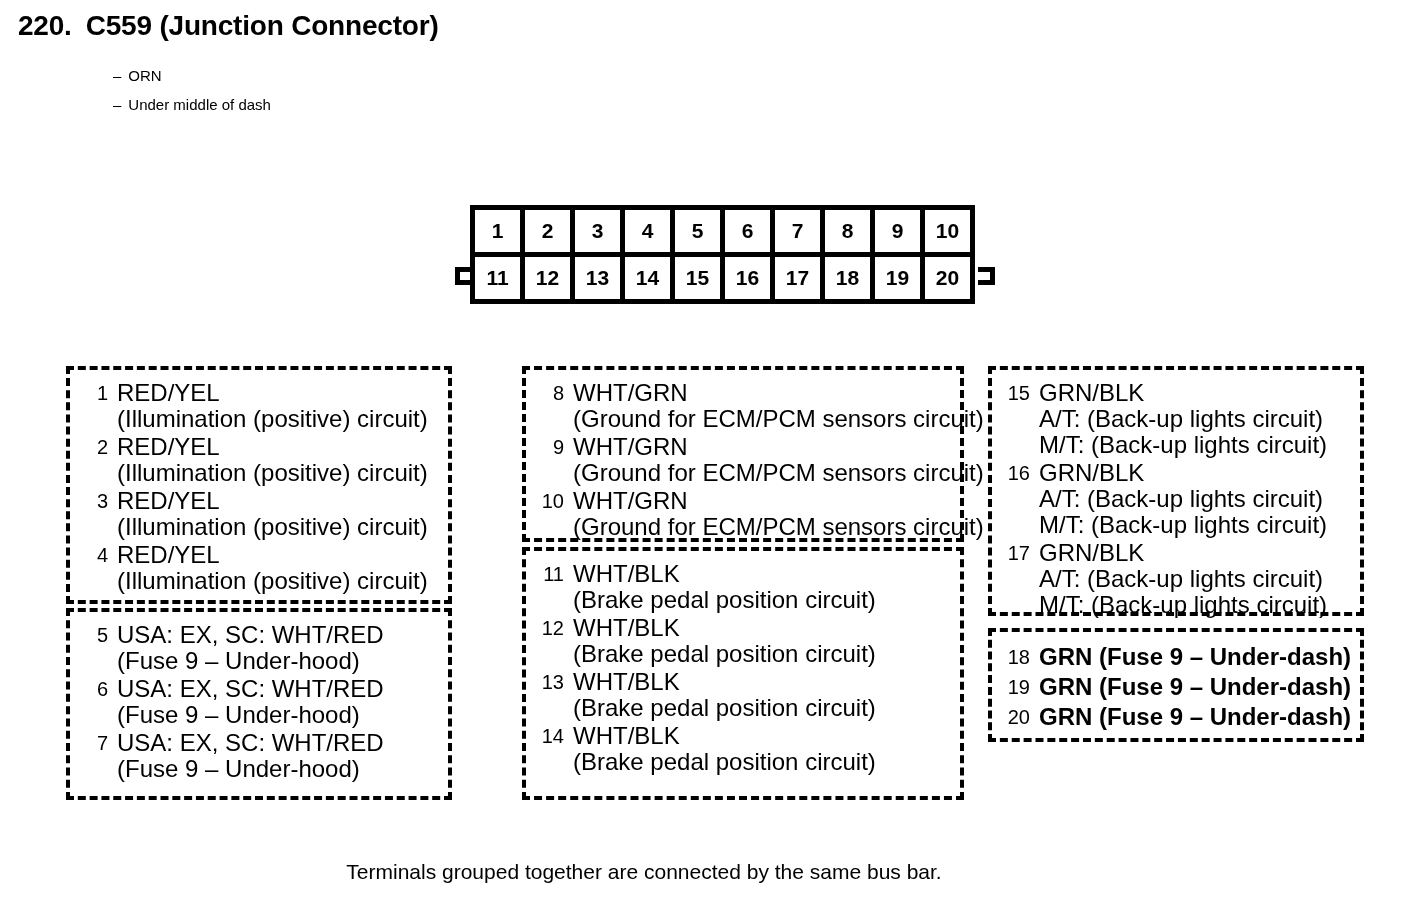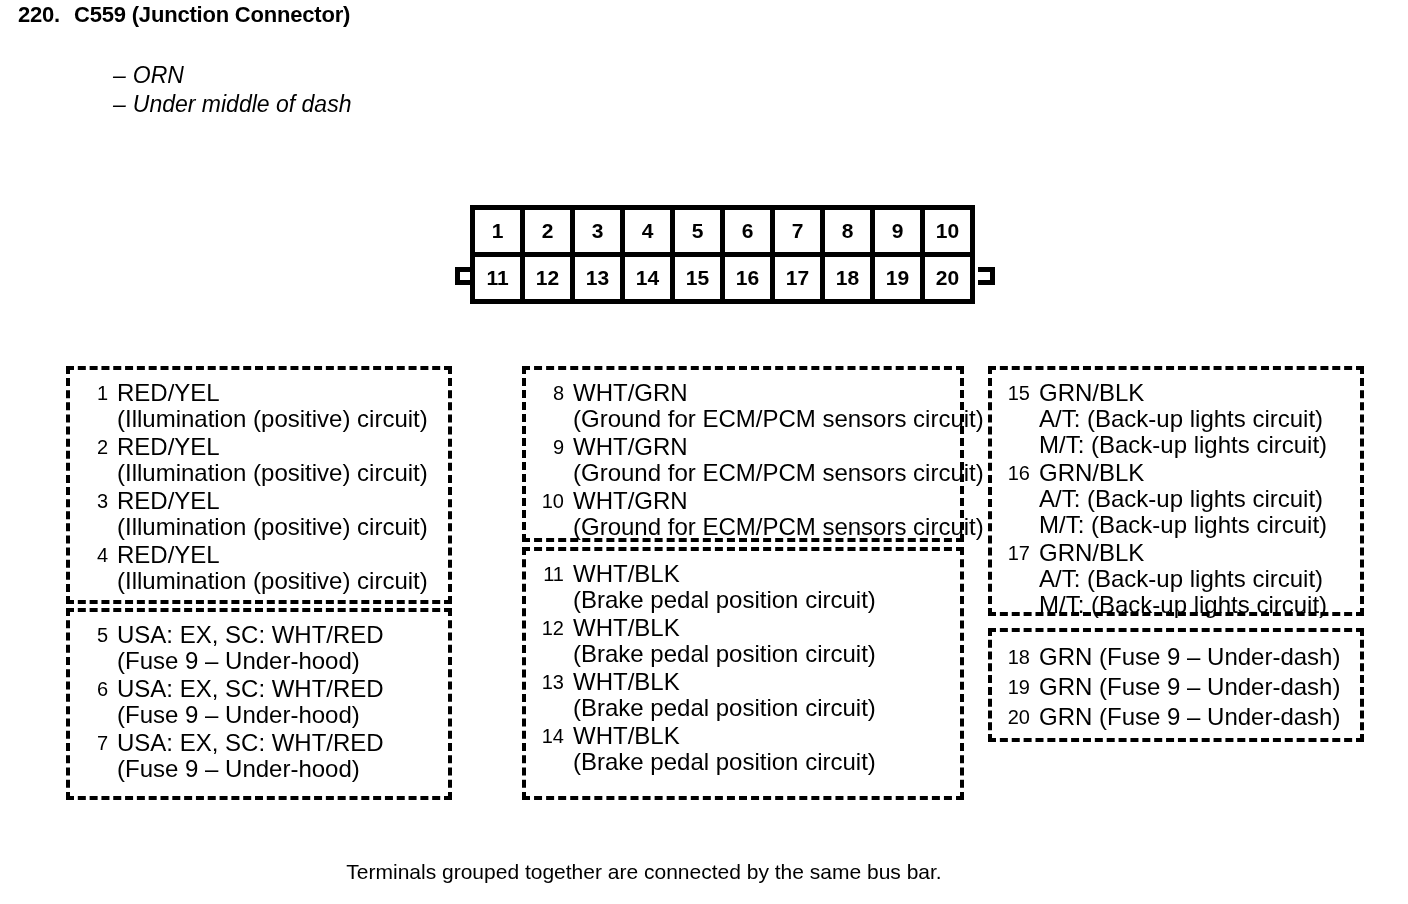--- a/index.html
+++ b/index.html
@@ -14,35 +14,34 @@
     position: relative;
     font-family: "Liberation Sans", sans-serif;
     color: #000000;
     overflow: hidden;
   }
 
   
   #page-title {
     position: absolute;
     left: 18px;
-    top: 2px;
-    font-size: 22px;
+    top: 10px;
+    font-size: 28px;
     font-weight: bold;
     letter-spacing: -0.2px;
     white-space: nowrap;
   }
   #title-num { margin-right: 14px; }
 
   #spec-list {
     position: absolute;
     left: 113px;
     top: 61px;
-    font-size: 23px;
+    font-size: 15px;
     line-height: 29px;
-    font-style: italic;
   }
   .spec-line { white-space: nowrap; }
   .spec-dash { margin-right: 7px; }
 
   
   #connector {
     position: absolute;
     left: 455px;
     top: 205px;
     width: 540px;
@@ -120,21 +119,21 @@
   #box-1-4   { left: 66px;  top: 366px; width: 386px; height: 238px; }
   #box-5-7   { left: 66px;  top: 608px; width: 386px; height: 192px; }
   #box-8-10  { left: 522px; top: 366px; width: 442px; height: 176px; }
   #box-11-14 { left: 522px; top: 547px; width: 442px; height: 253px; }
   #box-15-17 { left: 988px; top: 366px; width: 376px; height: 250px; }
   #box-18-20 { left: 988px; top: 628px; width: 376px; height: 114px; }
 
   
   .compact .pin-entry { margin-bottom: 0px; }
   .compact .pin-num { line-height: 30px; }
-  .compact .pin-desc { line-height: 30px; }
+  .compact .pin-desc { line-height: 30px; font-weight: bold; }
 
   
   #footer-note {
     position: absolute;
     left: 0;
     top: 860px;
     width: 1288px;
     text-align: center;
     font-size: 21px;
   }

